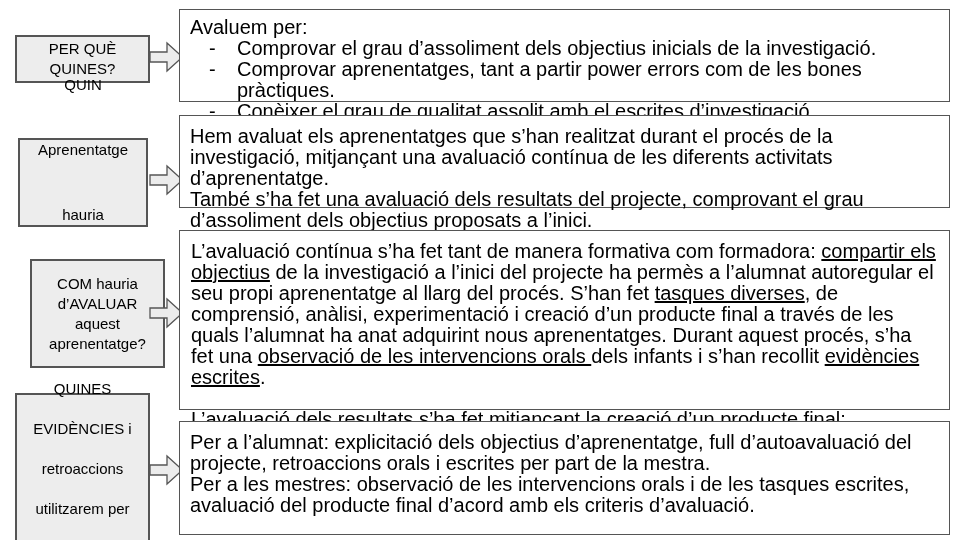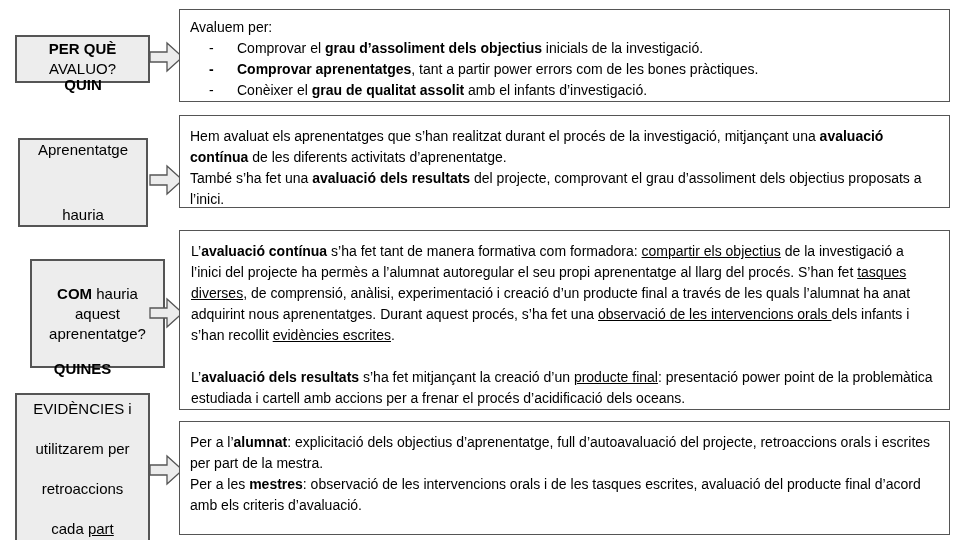--- a/index.html
+++ b/index.html
@@ -31,21 +31,21 @@
   #lb3 { left: 30px; top: 259px; width: 135px; height: 109px; }
   #lb4 { left: 15px; top: 393px; width: 135px; height: 151px; gap: 20px; }
 
   
   .panel {
     position: absolute;
     left: 179px;
     width: 771px;
     background: var(--panel_bg, #ffffff);
     border: 1.5px solid var(--box_border, #555555);
-    font-size: 14px;
+    font-size: 20px;
     line-height: 21px;
   }
   #rb1 { top: 9px;   height: 93px;  padding: 7px 12px 0 10px; }
   #rb2 { top: 115px; height: 93px;  padding: 10px 12px 0 10px; }
   #rb3 { top: 230px; height: 180px; padding: 10px 12px 0 11px; }
   #rb4 { top: 421px; height: 114px;  padding: 10px 12px 12px 10px; }
 
   .list-row { display: flex; }
   .dash { flex: 0 0 28px; margin-left: 19px; }
   .itext { flex: 1 1 auto; }
@@ -56,84 +56,84 @@
   #ar1 { top: 39px; }
   #ar2 { top: 162px; }
   #ar3 { top: 295px; }
   #ar4 { top: 452px; }
   .arrow polygon {
     fill: var(--arrow_fill, #ececec);
     stroke: var(--box_border, #555555);
     stroke-width: 1.3;
   }
 
-  .b { font-weight: 700; }
+  .b { font-weight: 400; }
   .u { text-decoration: underline; }
 </style>
 </head>
 <body>
 
 <div class="canvas">
 
   <div class="qbox" id="lb1">
     <div><span class="b">PER QUÈ</span></div>
-    <div><span>AVALUO?</span></div>
+    <div><span>QUINES?</span></div>
   </div>
   <svg class="arrow" id="ar1" viewBox="0 0 35 36">
     <polygon points="1,13 18,13 18,4 33.5,18 18,32 18,23 1,23"></polygon>
   </svg>
   <div class="panel" id="rb1">
     <div><span>Avaluem per:</span></div>
     <div class="list-row">
       <span class="dash"><span>-</span></span>
       <span class="itext"><span>Comprovar el </span><span class="b">grau d’assoliment dels objectius</span><span> inicials de la investigació.</span></span>
     </div>
     <div class="list-row">
       <span class="dash"><span class="b">-</span></span>
       <span class="itext"><span class="b">Comprovar aprenentatges</span><span>, tant a partir power errors com de les bones pràctiques.</span></span>
     </div>
     <div class="list-row">
       <span class="dash"><span>-</span></span>
-      <span class="itext"><span>Conèixer el </span><span class="b">grau de qualitat assolit</span><span> amb el infants d’investigació.</span></span>
+      <span class="itext"><span>Conèixer el </span><span class="b">grau de qualitat assolit</span><span> amb el escrites d’investigació.</span></span>
     </div>
   </div>
 
   <div class="qbox" id="lb2">
     <div><span class="b">QUIN</span></div>
     <div><span>Aprenentatge</span></div>
     <div><span>hauria</span></div>
     <div><span>d’AVALUAR?</span></div>
   </div>
   <svg class="arrow" id="ar2" viewBox="0 0 35 36">
     <polygon points="1,13 18,13 18,4 33.5,18 18,32 18,23 1,23"></polygon>
   </svg>
   <div class="panel" id="rb2">
     <div><span>Hem avaluat els aprenentatges que s’han realitzat durant el procés de la investigació, mitjançant una </span><span class="b">avaluació contínua</span><span> de les diferents activitats d’aprenentatge.</span></div>
     <div><span>També s’ha fet una </span><span class="b">avaluació dels resultats</span><span> del projecte, comprovant el grau d’assoliment dels objectius proposats a l’inici.</span></div>
   </div>
 
   <div class="qbox" id="lb3">
     <div><span class="b">COM</span><span> hauria</span></div>
+    <div><span>d’AVALUAR</span></div>
     <div><span>aquest</span></div>
     <div><span>aprenentatge?</span></div>
   </div>
   <svg class="arrow" id="ar3" viewBox="0 0 35 36">
     <polygon points="1,13 18,13 18,4 33.5,18 18,32 18,23 1,23"></polygon>
   </svg>
   <div class="panel" id="rb3">
     <div><span>L’</span><span class="b">avaluació contínua</span><span> s’ha fet tant de manera formativa com formadora: </span><span class="u">compartir els objectius</span><span> de la investigació a l’inici del projecte ha permès a l’alumnat autoregular el seu propi aprenentatge al llarg del procés. S’han fet </span><span class="u">tasques diverses</span><span>, de comprensió, anàlisi, experimentació i creació d’un producte final a través de les quals l’alumnat ha anat adquirint nous aprenentatges. Durant aquest procés, s’ha fet una </span><span class="u">observació de les intervencions orals </span><span>dels infants i s’han recollit </span><span class="u">evidències escrites</span><span>.</span></div>
     <div class="gap-top"><span>L’</span><span class="b">avaluació dels resultats</span><span> s’ha fet mitjançant la creació d’un </span><span class="u">producte final</span><span>: presentació power point de la problemàtica estudiada i cartell amb accions per a frenar el procés d’acidificació dels oceans.</span></div>
   </div>
 
   <div class="qbox" id="lb4">
     <div><span class="b">QUINES</span></div>
     <div><span>EVIDÈNCIES i</span></div>
+    <div><span>retroaccions</span></div>
     <div><span>utilitzarem per</span></div>
-    <div><span>retroaccions</span></div>
-    <div><span>cada </span><span class="u">part</span></div>
     <div><span class="u">interessada?</span></div>
   </div>
   <svg class="arrow" id="ar4" viewBox="0 0 35 36">
     <polygon points="1,13 18,13 18,4 33.5,18 18,32 18,23 1,23"></polygon>
   </svg>
   <div class="panel" id="rb4">
     <div><span>Per a l’</span><span class="b">alumnat</span><span>: explicitació dels objectius d’aprenentatge, full d’autoavaluació del projecte, retroaccions orals i escrites per part de la mestra.</span></div>
     <div><span>Per a les </span><span class="b">mestres</span><span>: observació de les intervencions orals i de les tasques escrites, avaluació del producte final d’acord amb els criteris d’avaluació.</span></div>
   </div>
 

